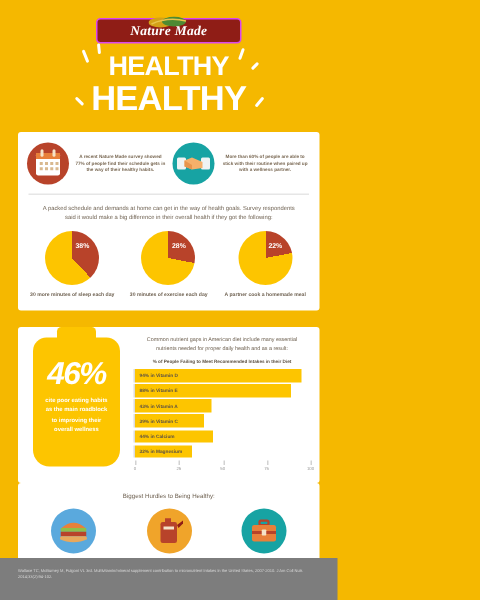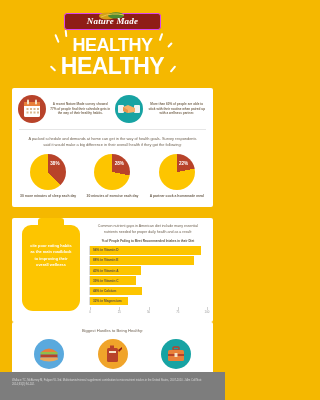--- a/index.html
+++ b/index.html
@@ -243,20 +243,21 @@
           <span class="pie-label">22%</span>
         </div>
         <div class="pie-cap">A partner cook a homemade meal</div>
       </div>
     </div>
   </div>
 
   <div class="nutri">
     <div class="bottle-wrap">
       <div class="bottle">
+        <div class="big-pct">46%</div>
         <div class="bottle-cap">cite poor eating habits as the main roadblock to improving their overall wellness</div>
       </div>
     </div>
     <div class="chart-side">
       <div class="nutri-lead">Common nutrient gaps in American diet include many essential nutrients needed for proper daily health and as a result:</div>
       <div class="chart-title">% of People Failing to Meet Recommended Intakes in their Diet</div>
       <div class="bars" id="bars">
           <div class="bar-row">
             <div class="bar-tick"></div>
             <div class="bar" style="width: 94%; background: rgb(253, 197, 0);">

